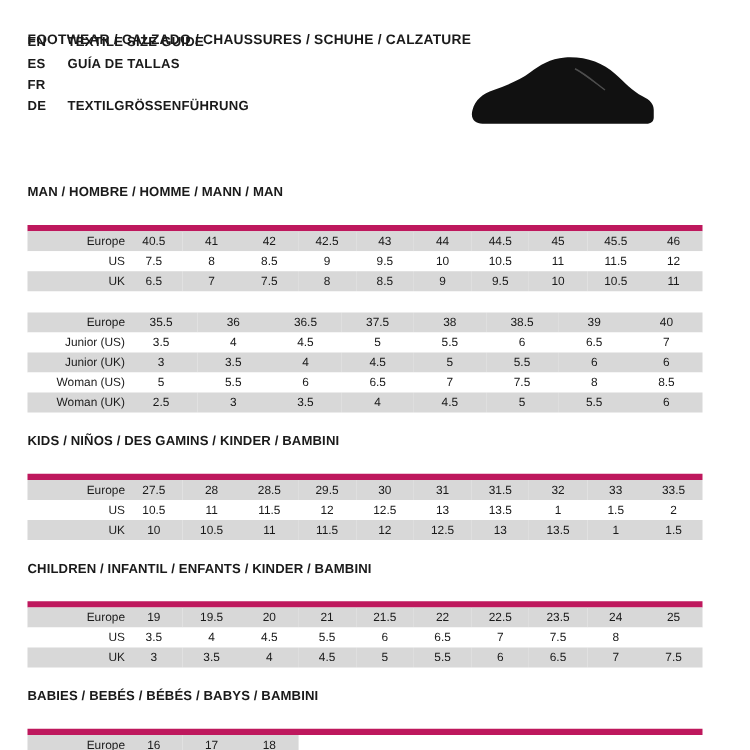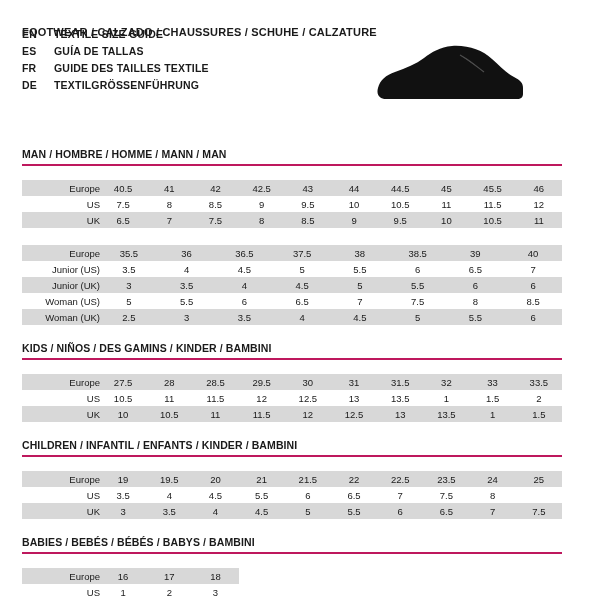--- a/index.html
+++ b/index.html
@@ -69,23 +69,23 @@
   .section {
     margin-top: 17px;
   }
   .section.first {
     margin-top: 30px;
   }
   .section-title {
     font-size: 10.5px;
     font-weight: bold;
     letter-spacing: 0.1px;
-    padding-bottom: 4px;
-    border-bottom: 2px solid #be185d;
-    margin-bottom: 14px;
+    padding-bottom: 20px;
+    border-bottom: 5px solid #be185d;
+    margin-bottom: 0;
   }
   table.size-table {
     border-collapse: collapse;
     width: 100%;
     table-layout: fixed;
     font-size: 9.5px;
   }
   table.size-table td {
     height: 16px;
     padding: 0;
@@ -124,21 +124,20 @@
       <div class="lang-row">
         <span class="lang-code">EN</span>
         <span class="lang-title">TEXTILE SIZE GUIDE</span>
       </div>
       <div class="lang-row">
         <span class="lang-code">ES</span>
         <span class="lang-title">GUÍA DE TALLAS</span>
       </div>
       <div class="lang-row">
         <span class="lang-code">FR</span>
-        <span class="lang-title">GUIDE DES TAILLES TEXTILE</span>
       </div>
       <div class="lang-row">
         <span class="lang-code">DE</span>
         <span class="lang-title">TEXTILGRÖSSENFÜHRUNG</span>
       </div>
     </div>
 
     <div class="shoe-illustration">
       <svg viewBox="0 0 160 70" width="160" height="70" xmlns="http://www.w3.org/2000/svg" aria-hidden="true">
         <path fill="#111111" d="M14,46 C16,38 22,33 31,30 C42,26 52,22 60,16 C68,10 76,5 88,4 C104,3 118,8 128,17 C136,24 142,31 150,35 C156,38 159,41 159,46 L159,52 C159,55 157,57 153,57 L22,57 C16,57 12,53 14,46 Z"></path>

